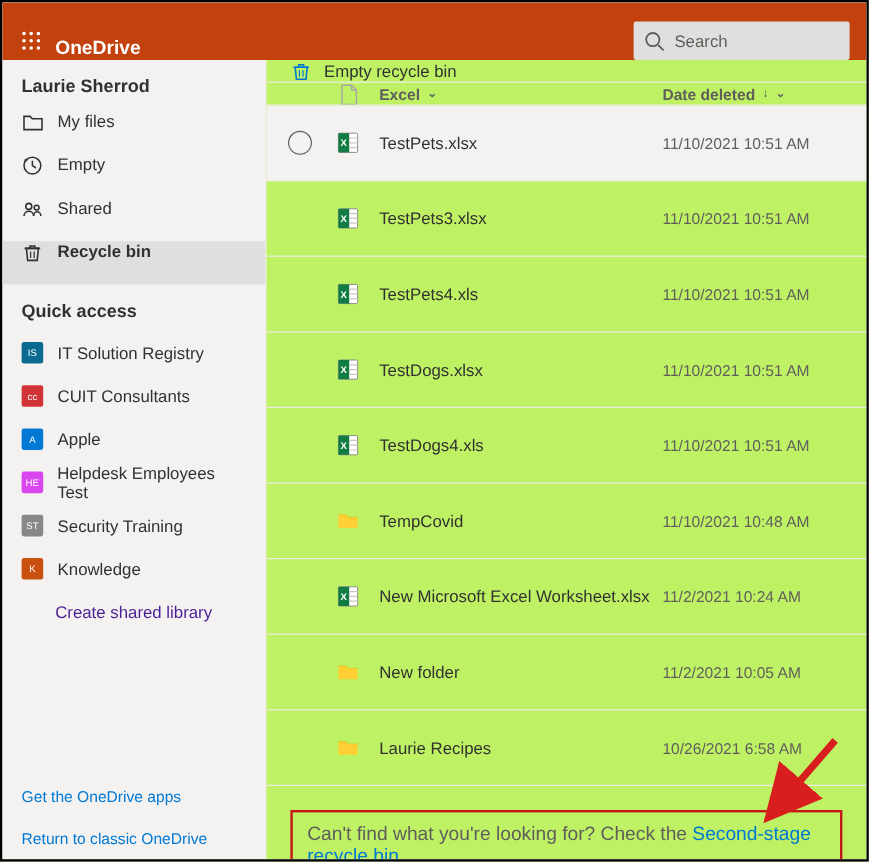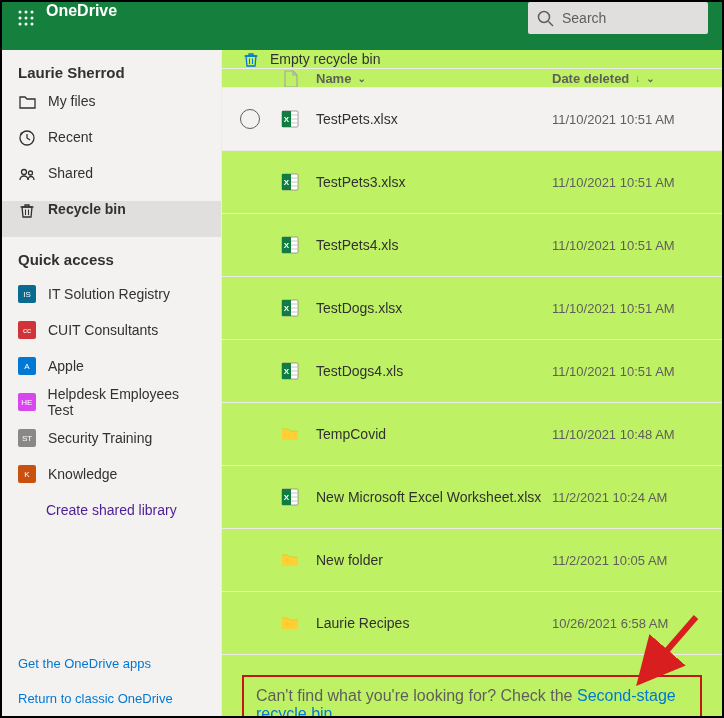--- a/index.html
+++ b/index.html
@@ -1,17 +1,17 @@
 <!DOCTYPE html>
 <html><head>
 <meta charset="utf-8">
 <style>
   * { box-sizing: border-box; margin: 0; padding: 0; }
   body { font-family: "Segoe UI", Arial, sans-serif; font-size: 14px; color: #323130; width: 724px; height: 718px; overflow: hidden; border: 2px solid #000; }
-  .topbar { background: #15803d; height: 48px; display: flex; align-items: flex-start; color: #fff; padding: 0 8px; }
+  .topbar { background: #c2410c; height: 48px; display: flex; align-items: flex-end; color: #fff; padding: 0 8px; }
   .waffle { width: 32px; height: 32px; display: flex; align-items: center; justify-content: center; cursor: pointer; }
   .app-title { font-weight: 600; font-size: 16px; margin-left: 4px; }
   .topbar-spacer { flex: 1; }
   .search-box { background: #e1dfdd; width: 180px; height: 32px; border-radius: 2px; display: flex; align-items: center; padding: 16px 8px; color: #605e5c; margin-right: 6px; }
   .search-box svg { margin-right: 8px; }
   .content { display: flex; height: calc(100% - 48px); }
   .sidebar { width: 220px; background: #f3f2f1; height: 100%; display: flex; flex-direction: column; border-right: 1px solid #edebe9; }
   .username { padding: 14px 16px 12px 16px; font-weight: 600; font-size: 15px; }
   .nav-item { display: flex; align-items: flex-start; height: 36px; padding: 0 16px; cursor: pointer; gap: 12px; }
   .nav-item.selected { background: #e1dfdd; font-weight: 600; }
@@ -126,21 +126,21 @@
           </svg>
         </span>
       <span>My files</span>
     </div>
     <div class="nav-item">
       <span class="nav-icon">
           <svg width="18" height="18">
             <use href="#i-recent"></use>
           </svg>
         </span>
-      <span>Recent</span>
+      <span>Empty</span>
     </div>
     <div class="nav-item">
       <span class="nav-icon">
           <svg width="18" height="18">
             <use href="#i-shared"></use>
           </svg>
         </span>
       <span>Shared</span>
     </div>
     <div class="nav-item selected">
@@ -196,21 +196,21 @@
     </div>
 
     <div class="table-head">
       <div class="col-select"></div>
       <div class="col-icon">
           <svg width="18" height="18">
             <use href="#i-doc"></use>
           </svg>
         </div>
       <div class="col-name">
-        <span>Name</span>
+        <span>Excel</span>
         <span class="chev">⌄</span>
       </div>
       <div class="col-date">
         <span>Date deleted</span>
         <span class="chev">↓</span>
         <span class="chev">⌄</span>
       </div>
     </div>
 
     <div id="rows">

